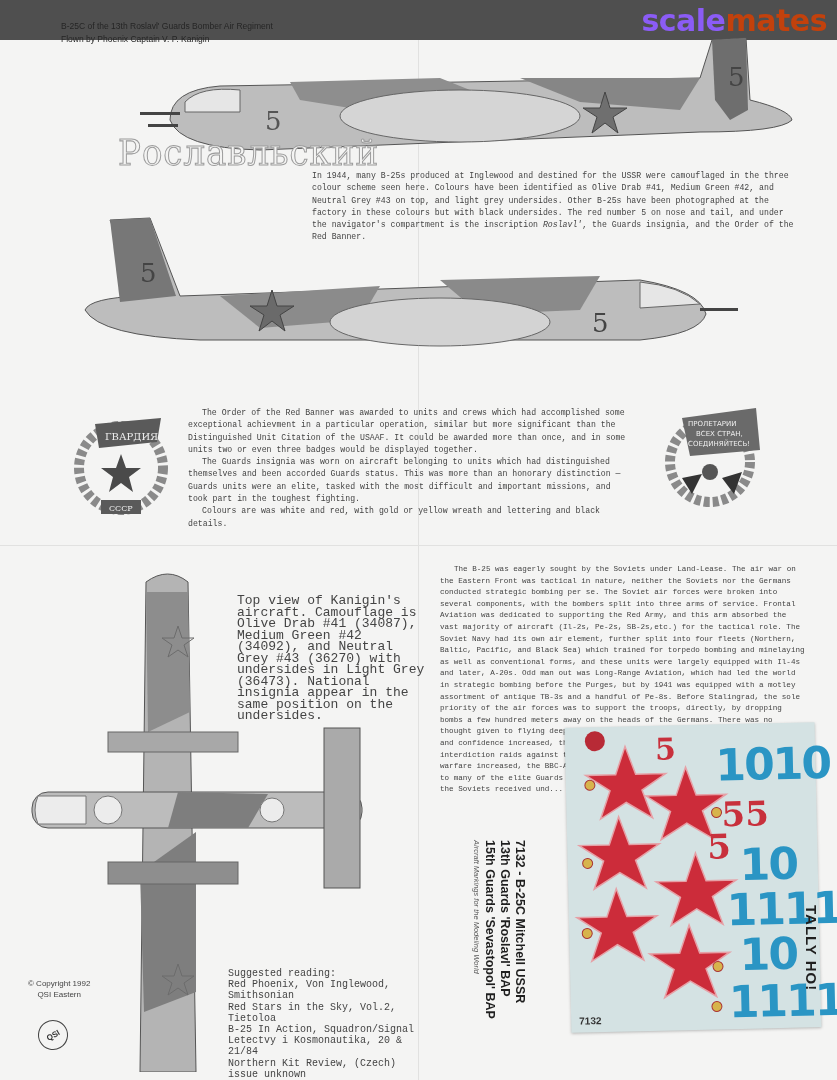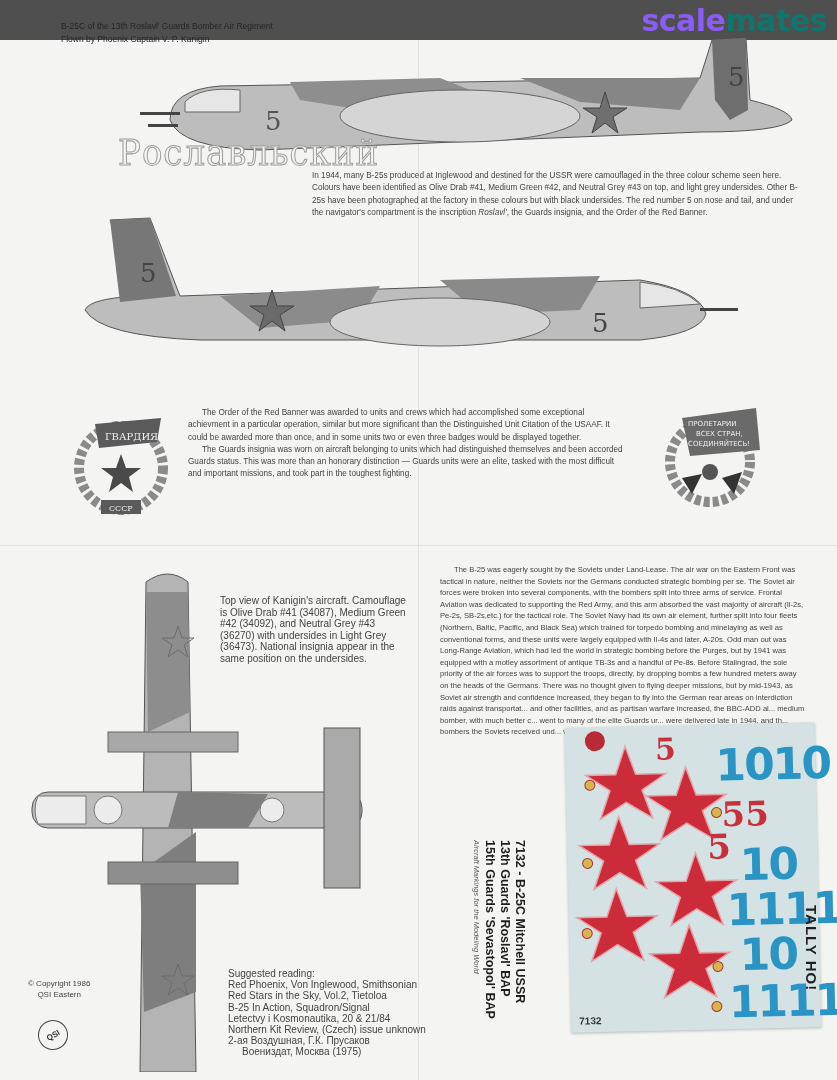--- a/index.html
+++ b/index.html
@@ -16,26 +16,26 @@
     .header-caption {
       position: absolute; left: 52px; top: 20px; font-size: 8.5px; line-height: 13px;
       color: #252525;
       margin-left: 9px;
     }
     .logo {
       position: absolute; right: 10px; top: 3px; font-size: 30px; font-weight: bold;
       letter-spacing: -0.5px; font-family: "DejaVu Sans", sans-serif;
     }
     .logo .scale { color: #8b5cf6; }
-    .logo .mates { color: #0f766e; }
+    .logo .mates { color: #c2410c; }
 
     .fold-v { position: absolute; left: 418px; top: 40px; width: 1px; height: 1040px; background: #e1e1e0; }
     .fold-h { position: absolute; left: 0; top: 545px; width: 837px; height: 1px; background: #e1e1e0; }
 
-    .para { position: absolute; font-size: 8.2px; line-height: 12.3px; color: #444; }
+    .para { position: absolute; font-size: 8.2px; line-height: 12.3px; color: #444; font-family: Liberation Mono, monospace; }
     .para p { margin: 0; }
     .indent { text-indent: 14px; }
     .italic { font-style: italic; }
 
     .script-title {
       position: absolute; left: 118px; top: 132px; font-family: "DejaVu Serif", serif;
       font-size: 34px; color: #f4f4f3; letter-spacing: 1px;
       -webkit-text-stroke: 1px #9c9c9c; transform: scaleY(1.05);
     }
 
@@ -130,39 +130,40 @@
   <text x="36" y="28" font-size="7" fill="#eee" font-family="DejaVu Sans, sans-serif">ПРОЛЕТАРИИ</text>
   <text x="44" y="38" font-size="7" fill="#eee" font-family="DejaVu Sans, sans-serif">ВСЕХ СТРАН,</text>
   <text x="36" y="48" font-size="7" fill="#eee" font-family="DejaVu Sans, sans-serif">СОЕДИНЯЙТЕСЬ!</text>
   <circle cx="58" cy="74" r="8" fill="#555"></circle>
   <path d="M30 80 L50 76 L40 96Z M70 80 L90 74 L82 96Z" fill="#333"></path>
 </svg>
 
 <div class="para" style="left:188px;top:407px;width:440px;">
   <p class="indent">The Order of the Red Banner was awarded to units and crews which had accomplished some exceptional achievment in a particular operation, similar but more significant than the Distinguished Unit Citation of the USAAF. It could be awarded more than once, and in some units two or even three badges would be displayed together.</p>
   <p class="indent">The Guards insignia was worn on aircraft belonging to units which had distinguished themselves and been accorded Guards status. This was more than an honorary distinction — Guards units were an elite, tasked with the most difficult and important missions, and took part in the toughest fighting.</p>
+  <p class="indent">Colours are was white and red, with gold or yellow wreath and lettering and black details.</p>
 </div>
 
 <svg style="position:absolute;left:28px;top:572px" width="370" height="500" viewBox="0 0 370 500">
   <path d="M118 10 Q140 -6 160 10 L168 500 L112 500Z" fill="#b4b4b4" stroke="#555"></path>
   <path d="M118 20 L160 20 L162 140 L120 160Z" fill="#8d8d8d"></path>
   <path d="M112 300 L168 260 L168 420 L116 440Z" fill="#7e7e7e"></path>
   <rect x="4" y="220" width="330" height="36" rx="16" fill="#bcbcbc" stroke="#555"></rect>
   <path d="M150 220 L240 222 L220 256 L140 256Z" fill="#7e7e7e"></path>
   <rect x="296" y="156" width="36" height="160" fill="#aaa" stroke="#555"></rect>
   <rect x="80" y="160" width="130" height="20" fill="#a8a8a8" stroke="#666"></rect>
   <rect x="80" y="290" width="130" height="22" fill="#8e8e8e" stroke="#666"></rect>
   <path d="M10 224 Q4 238 10 252 L58 252 L58 224Z" fill="#ececec" stroke="#777"></path>
   <circle cx="80" cy="238" r="14" fill="#ececec" stroke="#777"></circle>
   <circle cx="244" cy="238" r="12" fill="#ececec" stroke="#777"></circle>
   <polygon points="150,54 154,66 166,66 156,73 160,85 150,78 140,85 144,73 134,66 146,66" fill="none" stroke="#6c6c6c"></polygon>
   <polygon points="150,392 154,404 166,404 156,411 160,423 150,416 140,423 144,411 134,404 146,404" fill="none" stroke="#6c6c6c"></polygon>
 </svg>
 
-<div class="para" style="left:220px;top:595px;width:190px;font-size:10px;line-height:11.5px;">Top view of Kanigin's aircraft. Camouflage is Olive Drab #41 (34087), Medium Green #42 (34092), and Neutral Grey #43 (36270) with undersides in Light Grey (36473). National insignia appear in the same position on the undersides.</div>
+<div class="para" style="left:237px;top:595px;width:190px;font-size:13px;line-height:11.5px;">Top view of Kanigin's aircraft. Camouflage is Olive Drab #41 (34087), Medium Green #42 (34092), and Neutral Grey #43 (36270) with undersides in Light Grey (36473). National insignia appear in the same position on the undersides.</div>
 
 <div class="para" style="left:440px;top:564px;width:365px;height:232px;overflow:hidden;font-size:7.6px;line-height:11.6px;text-indent:14px;">The B-25 was eagerly sought by the Soviets under Land-Lease. The air war on the Eastern Front was tactical in nature, neither the Soviets nor the Germans conducted strategic bombing per se.  The Soviet air forces were broken into several components, with the bombers split into three arms of service. Frontal Aviation was dedicated to supporting the Red Army, and this arm absorbed the vast majority of aircraft (Il-2s, Pe-2s, SB-2s,etc.) for the tactical role. The Soviet Navy had its own air element, further split into four fleets (Northern, Baltic, Pacific, and Black Sea) which trained for torpedo bombing and minelaying as well as conventional forms, and these units were largely equipped with Il-4s and later, A-20s. Odd man out was Long-Range Aviation, which had led the world in strategic bombing before the Purges, but by 1941 was equipped with a motley assortment of antique TB-3s and a handful of Pe-8s. Before Stalingrad, the sole priority of the air forces was to support the troops, directly, by dropping bombs a few hundred meters away on the heads of the Germans. There was no thought given to flying deeper missions, but by mid-1943, as Soviet air strength and confidence increased, they began to fly into the German rear areas on interdiction raids against transportat... and other facilities, and as partisan warfare increased, the BBC-ADD al... medium bomber, with much better c... went to many of the elite Guards ur... were delivered late in 1944, and th... bombers the Soviets received und... were built in the same time period. the autonomous Long-Range Avia...</div>
 
 <div class="decal-sheet">
   <svg style="position:absolute;left:0;top:0" width="250" height="305" viewBox="0 0 250 305">
     <g fill="#cc2c3a" stroke="#e6a0a6" stroke-width="1.5">
       <polygon points="60,20 70,48 100,48 76,64 86,92 60,76 34,92 44,64 20,48 50,48"></polygon>
       <polygon points="120,42 130,70 160,70 136,86 146,114 120,98 94,114 104,86 80,70 110,70"></polygon>
       <polygon points="52,90 62,118 92,118 68,134 78,162 52,146 26,162 36,134 12,118 42,118"></polygon>
       <polygon points="128,128 138,156 168,156 144,172 154,200 128,184 102,200 112,172 88,156 118,156"></polygon>
@@ -204,16 +205,16 @@
   <div>Red Phoenix, Von Inglewood, Smithsonian</div>
   <div>Red Stars in the Sky, Vol.2, Tietoloa</div>
   <div>B-25 In Action, Squadron/Signal</div>
   <div>Letectvy i Kosmonautika, 20 &amp; 21/84</div>
   <div>Northern Kit Review, (Czech) issue unknown</div>
   <div>2-ая Воздушная, Г.К. Прусаков</div>
   <div style="padding-left:14px;">Воениздат, Москва (1975)</div>
 </div>
 
 <div class="copyright">
-  <div>© Copyright 1986</div>
+  <div>© Copyright 1992</div>
   <div>QSI  Eastern</div>
 </div>
 <div class="qsi-logo">QSI</div>
 
 </body></html>

